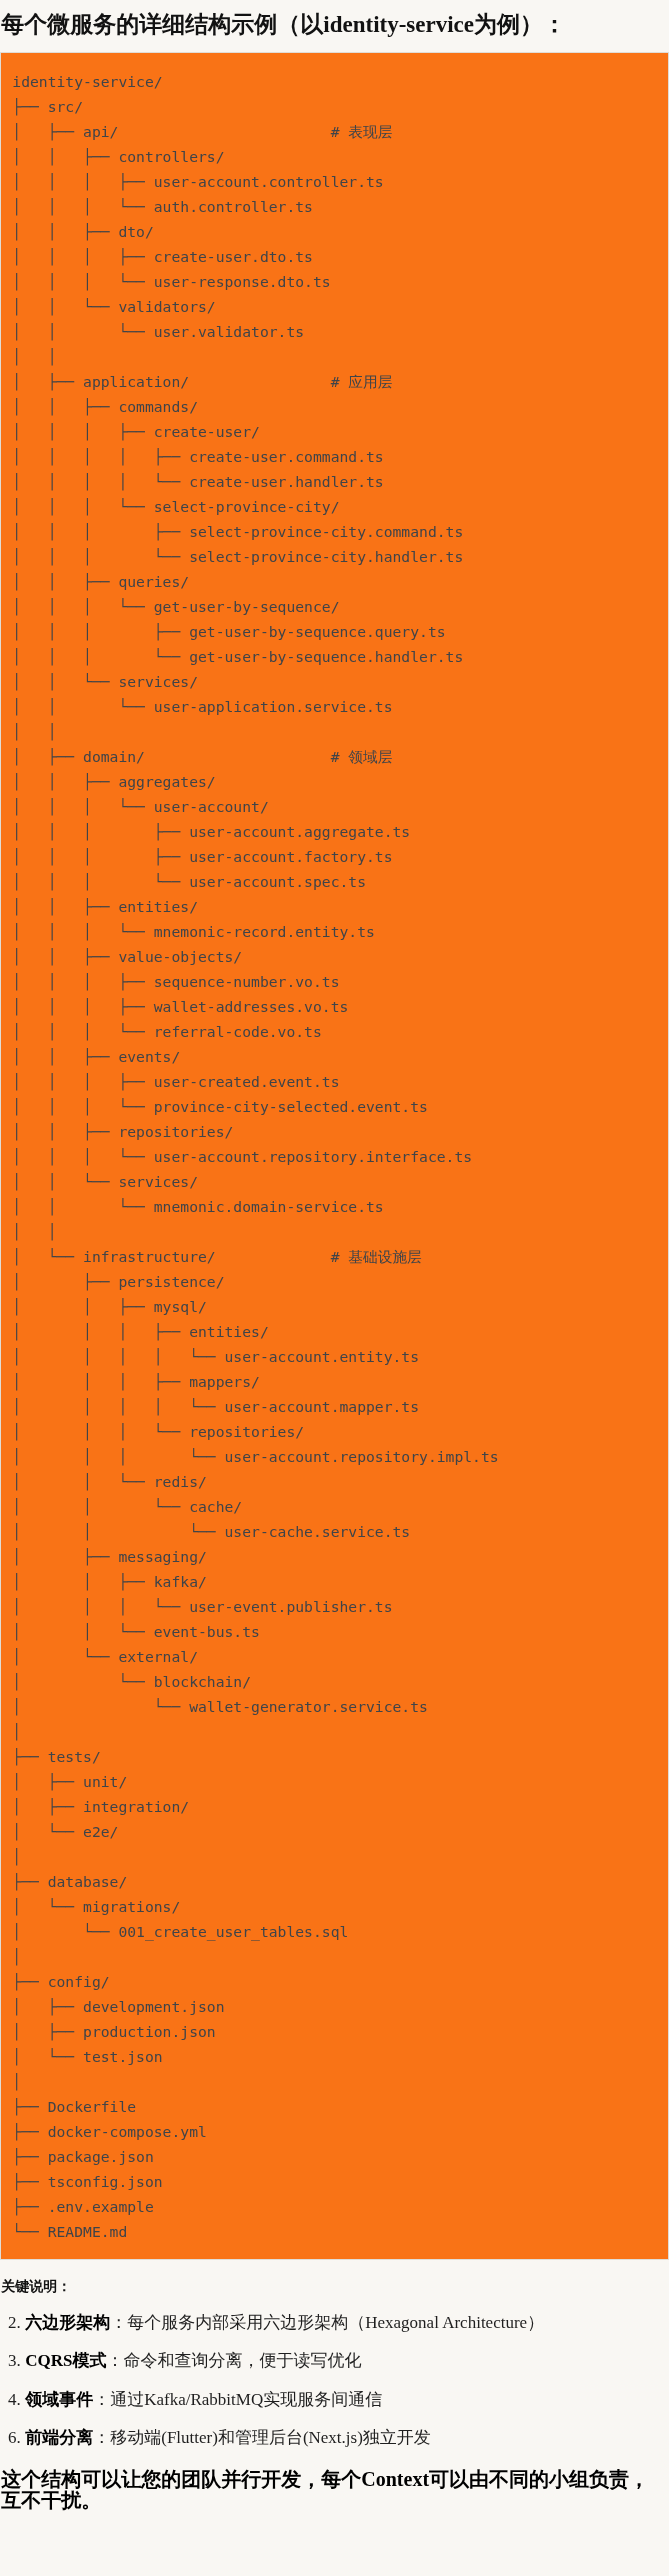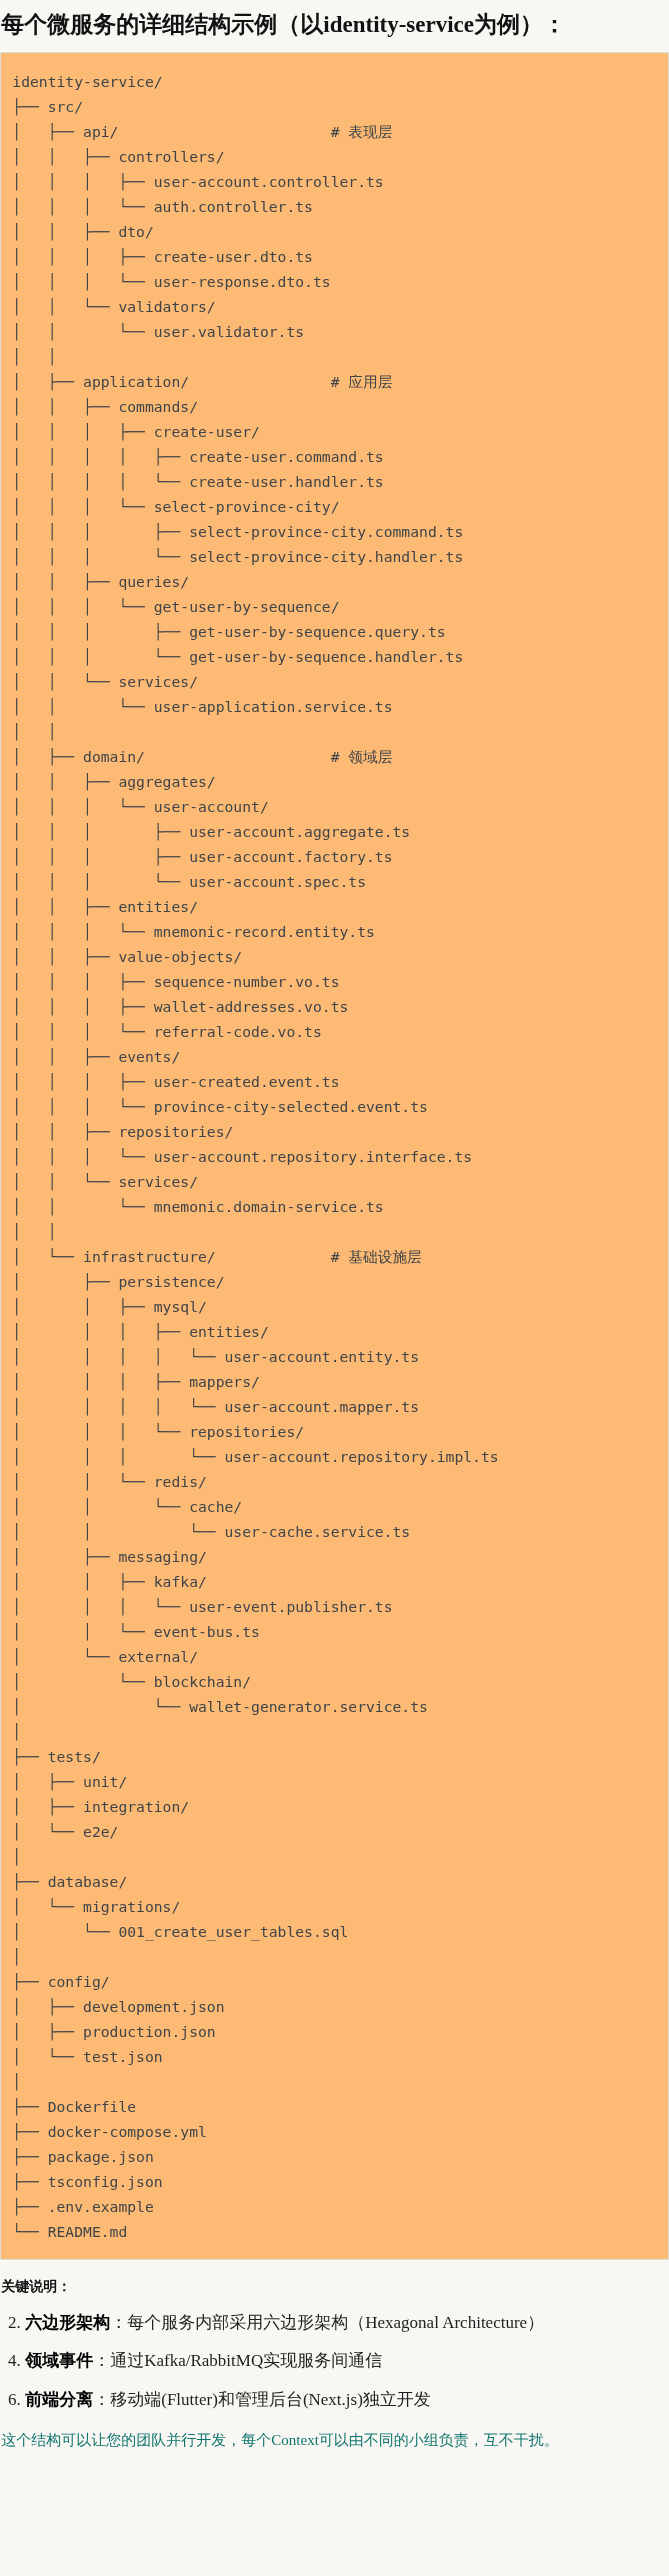--- a/index.html
+++ b/index.html
@@ -17,21 +17,21 @@
     margin: 0;
     padding: 8.8px 5px 0 1.3px;
     font-size: 23px;
     line-height: 1.35;
     font-weight: 700;
     color: #121212;
     letter-spacing: 0;
   }
   pre.tree-block {
     margin: 12px 0 0 0;
-    background: #fdba74;
+    background: #f97316;
     border: 0.6px solid #e0ddd7;
     padding: 16.3px 10px 15px 11.3px;
     box-sizing: border-box;
     width: 669px;
     overflow: hidden;
   }
   pre.tree-block code {
     display: block;
     font-family: "DejaVu Sans Mono", monospace;
     font-size: 14.7px;
@@ -57,23 +57,24 @@
     line-height: 21px;
     margin-bottom: 17.5px;
     color: #1f1f1f;
   }
   ol.notes-list li:last-child { margin-bottom: 0; }
   .note-number { margin-right: 4.4px; }
   .note-label { font-weight: 700; color: #000; }
   p.closing-note {
     margin: 20.6px 0 0 0;
     padding: 0 5px 0 1.3px;
-    font-size: 15px;
+    font-size: 20px;
     line-height: 21px;
-    color: #0f766e;
+    color: #000000;
+    font-weight: bold;
   }
 </style>
 </head>
 <body>
 
 <h1 class="page-title">每个微服务的详细结构示例（以identity-service为例）：</h1>
 
 <pre class="tree-block"><code>identity-service/
 ├── src/
 │   ├── api/                        # 表现层
@@ -162,20 +163,23 @@
 ├── .env.example
 └── README.md</code></pre>
 
 <h2 class="notes-heading">关键说明：</h2>
 
 <ol class="notes-list">
     <li>
     <span class="note-number">2.</span><span class="note-label">六边形架构</span><span class="note-text">：每个服务内部采用六边形架构（Hexagonal Architecture）</span>
   </li>
     <li>
+    <span class="note-number">3.</span><span class="note-label">CQRS模式</span><span class="note-text">：命令和查询分离，便于读写优化</span>
+  </li>
+    <li>
     <span class="note-number">4.</span><span class="note-label">领域事件</span><span class="note-text">：通过Kafka/RabbitMQ实现服务间通信</span>
   </li>
     <li>
     <span class="note-number">6.</span><span class="note-label">前端分离</span><span class="note-text">：移动端(Flutter)和管理后台(Next.js)独立开发</span>
   </li>
   </ol>
 
 <p class="closing-note">这个结构可以让您的团队并行开发，每个Context可以由不同的小组负责，互不干扰。</p>
 
 

